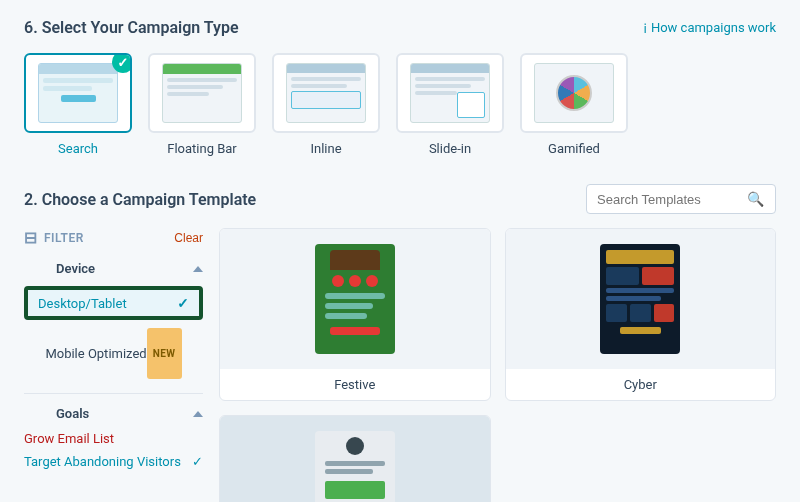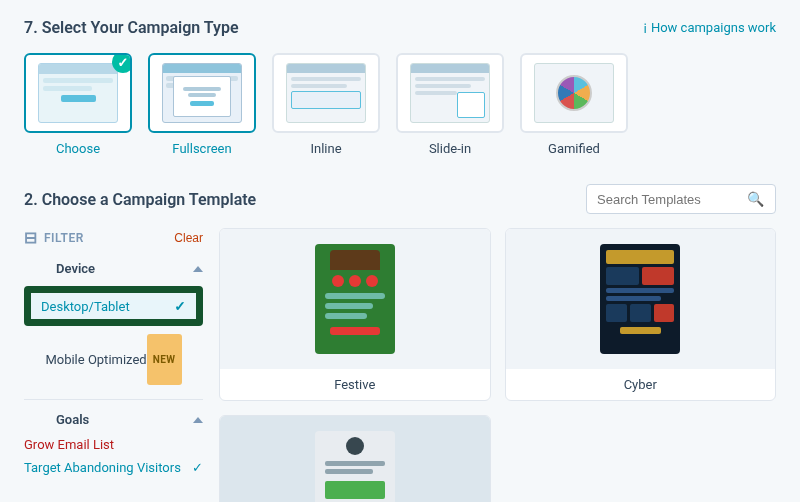--- a/index.html
+++ b/index.html
@@ -402,21 +402,21 @@
       justify-content: space-between;
       padding: 5px 10px;
       border-radius: 4px;
       font-size: 13px;
       margin-bottom: 8px;
       cursor: pointer;
     }
 
     .device-option.active {
       background: #e8f5fa;
-      border: 7px solid #14532d;
+      border: 4px solid #14532d;
       color: #0091ae;
     }
 
     .device-check {
       color: #0091ae;
       font-weight: bold;
       font-size: 14px;
     }
 
     .device-option-row {
@@ -632,62 +632,58 @@
       border-radius: 2px;
       margin-top: 4px;
     }
   </style>
 </head>
 <body>
 
 <div class="page-wrapper">
 
   <div class="section-header">
-    <h2 class="section-title">7. Select Your Campaign Type</h2>
+    <h2 class="section-title">6. Select Your Campaign Type</h2>
     <div class="how-it-works">
       <span style="font-size:13px;">ℹ</span>
       <span>How campaigns work</span>
     </div>
   </div>
 
   <div class="campaign-types">
 
     <div class="campaign-type-item">
       <div class="campaign-type-card selected">
         <span class="checkmark">✓</span>
         <div class="mock-popup">
           <div class="mock-bar"></div>
           <div class="mock-content">
             <div class="mock-line"></div>
             <div class="mock-line" style="width:70%"></div>
             <div class="mock-btn"></div>
           </div>
         </div>
       </div>
-      <span class="campaign-type-label selected-label">Choose</span>
+      <span class="campaign-type-label selected-label">Search</span>
     </div>
 
-
     <div class="campaign-type-item">
-      <div class="campaign-type-card fullscreen-selected">
-        <div class="mock-fullscreen">
-          <div class="fs-header"></div>
-          <div class="fs-body">
-            <div class="fs-line"></div>
-            <div class="fs-line" style="width:70%"></div>
+      <div class="campaign-type-card">
+        <div class="mock-floating">
+          <div class="top-bar"></div>
+          <div class="body-lines">
+            <div class="fline"></div>
+            <div class="fline" style="width:80%"></div>
+            <div class="fline" style="width:60%"></div>
           </div>
-          <div class="fs-overlay">
-            <div class="fs-overlay-line"></div>
-            <div class="fs-overlay-line" style="width:60%"></div>
-            <div class="fs-overlay-btn"></div>
-          </div>
-        </div>
-      </div>
-      <span class="campaign-type-label selected-label">Fullscreen</span>
+        </div>
+      </div>
+      <span class="campaign-type-label">Floating Bar</span>
     </div>
+
 
     <div class="campaign-type-item">
       <div class="campaign-type-card">
         <div class="mock-inline">
           <div class="il-header"></div>
           <div class="il-body">
             <div class="il-line"></div>
             <div class="il-line" style="width:80%"></div>
             <div class="il-box"></div>
           </div>

